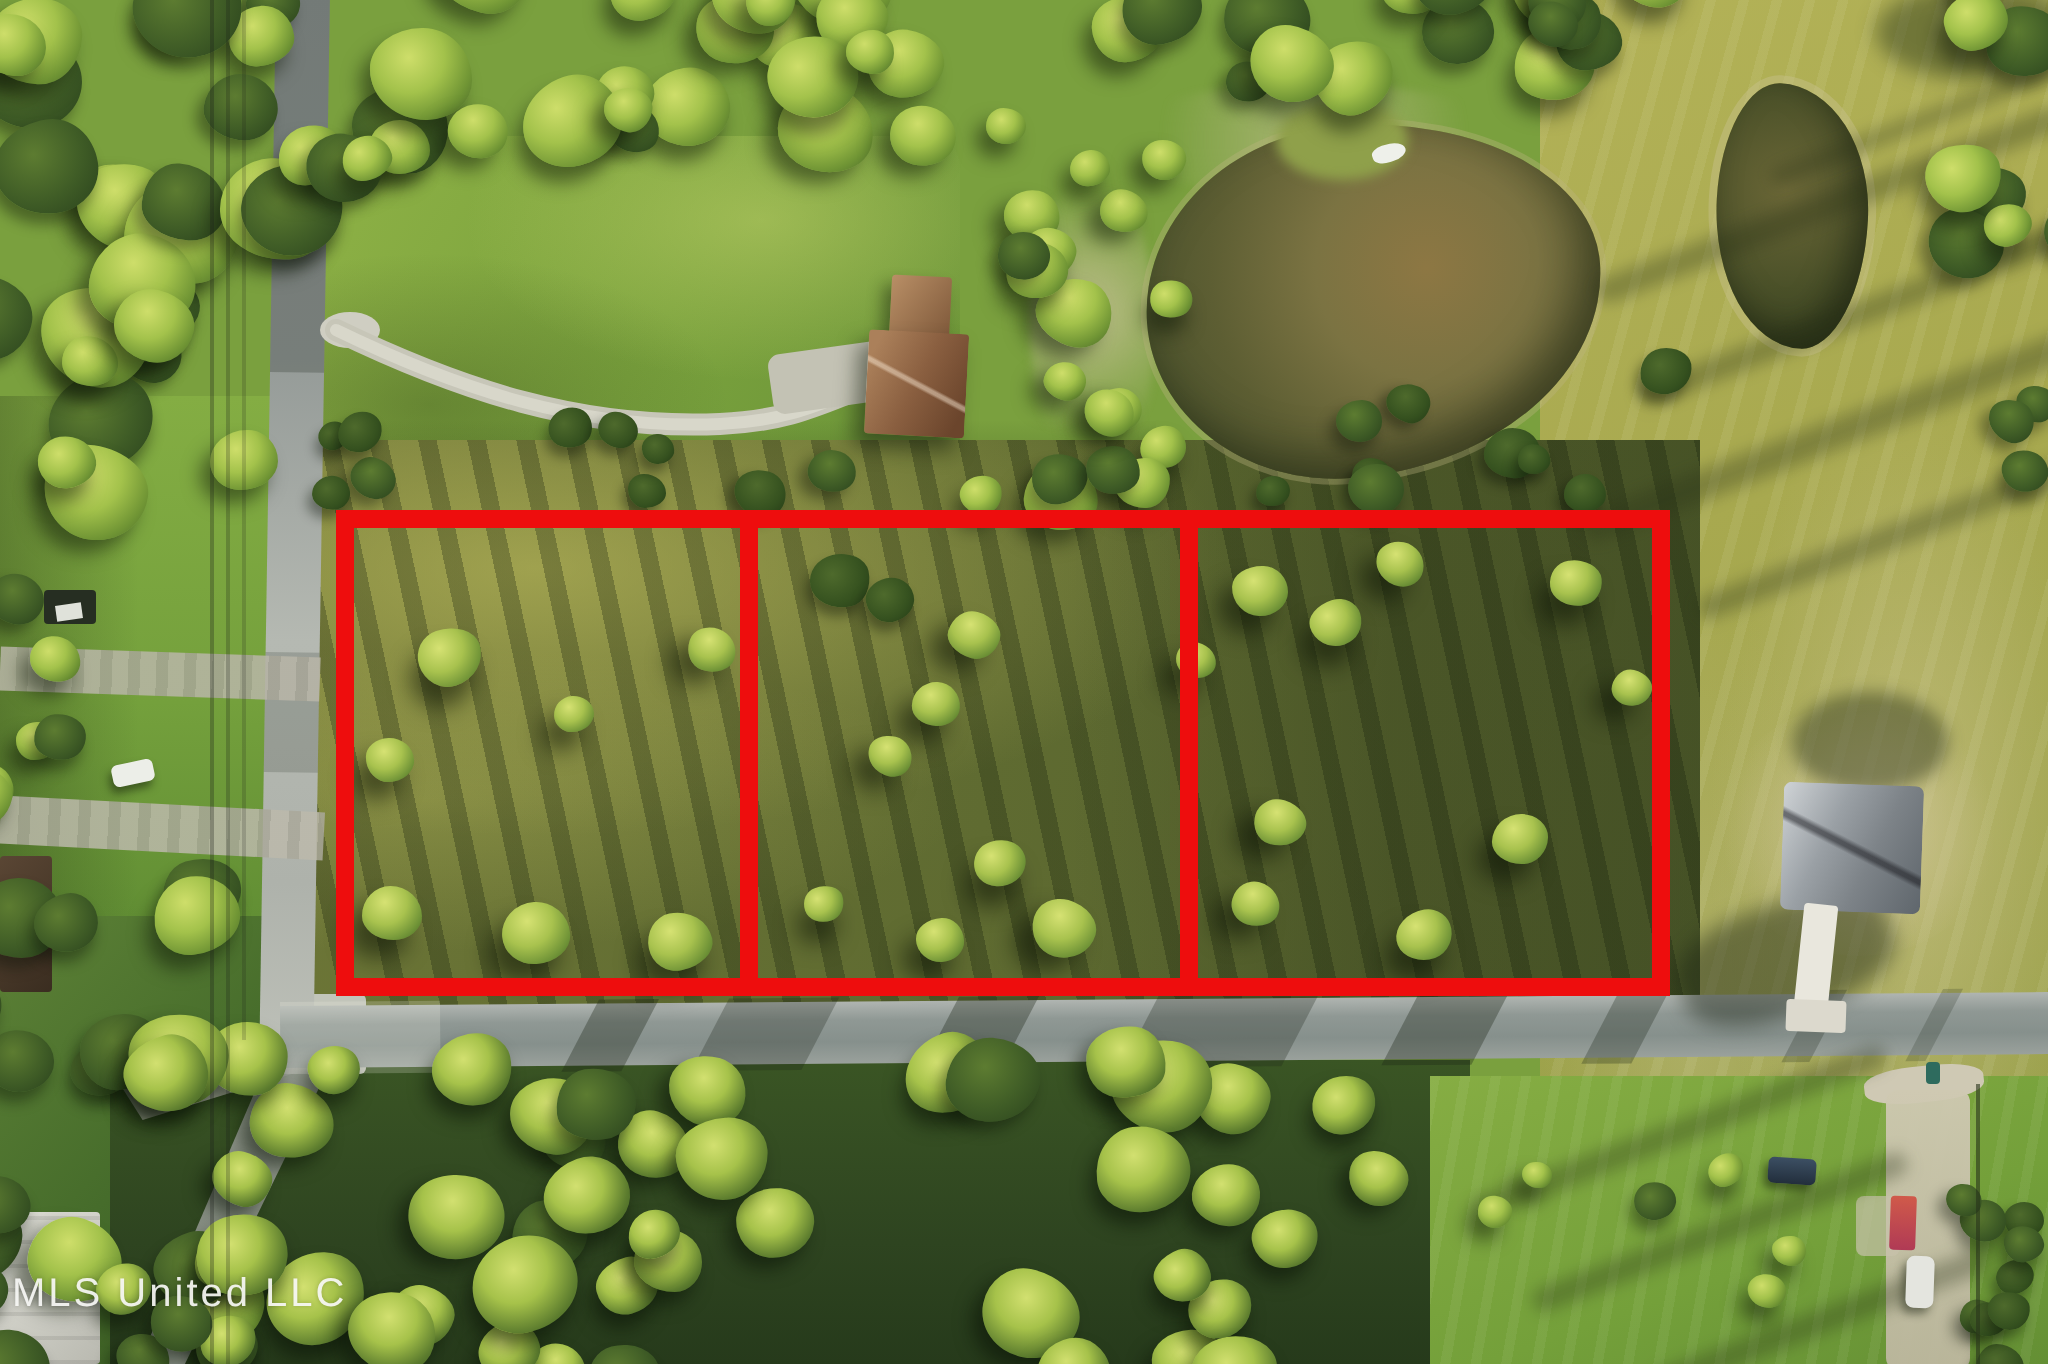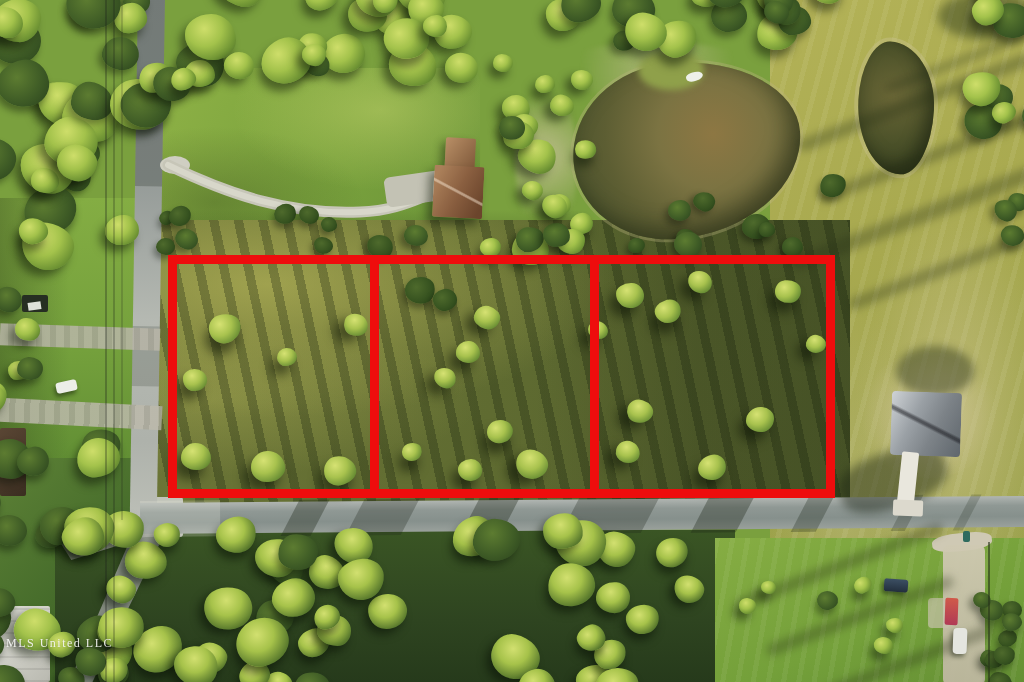--- a/index.html
+++ b/index.html
@@ -172,23 +172,23 @@
   .t-lot{background:radial-gradient(circle at 38% 30%, #d6e273 0%, #a8c24e 42%, #6d9136 75%, #42601f 100%);
     box-shadow:-7px 9px 11px rgba(12,20,6,.55);}
   
   .bnd{border:0;background:var(--boundary_red,#ee0d0d);}
   .bnd-outline{left:168px;top:255px;width:667px;height:243px;
     border:9px solid var(--boundary_red,#ee0d0d);background:none;box-sizing:border-box;}
   .bnd-div1{left:370px;top:255px;width:9px;height:243px;}
   .bnd-div2{left:590px;top:255px;width:9px;height:243px;}
   
   .watermark{
-    left:6px;top:636px;font-size:12px;letter-spacing:1.5px;
+    left:6px;top:636px;font-size:20px;letter-spacing:1.5px;
     color:rgba(248,248,246,.92);text-shadow:0 0 2px rgba(0,0,0,.18);
-    font-family:Liberation Serif, serif;
+    font-family:Liberation Sans, sans-serif;
   }
 </style>
 </head>
 <body>
 
 <div class="stage">
 
   <div class="abs right-field"></div>
   <div class="abs top-clearing"></div>
   <div class="abs left-lawn"></div>

